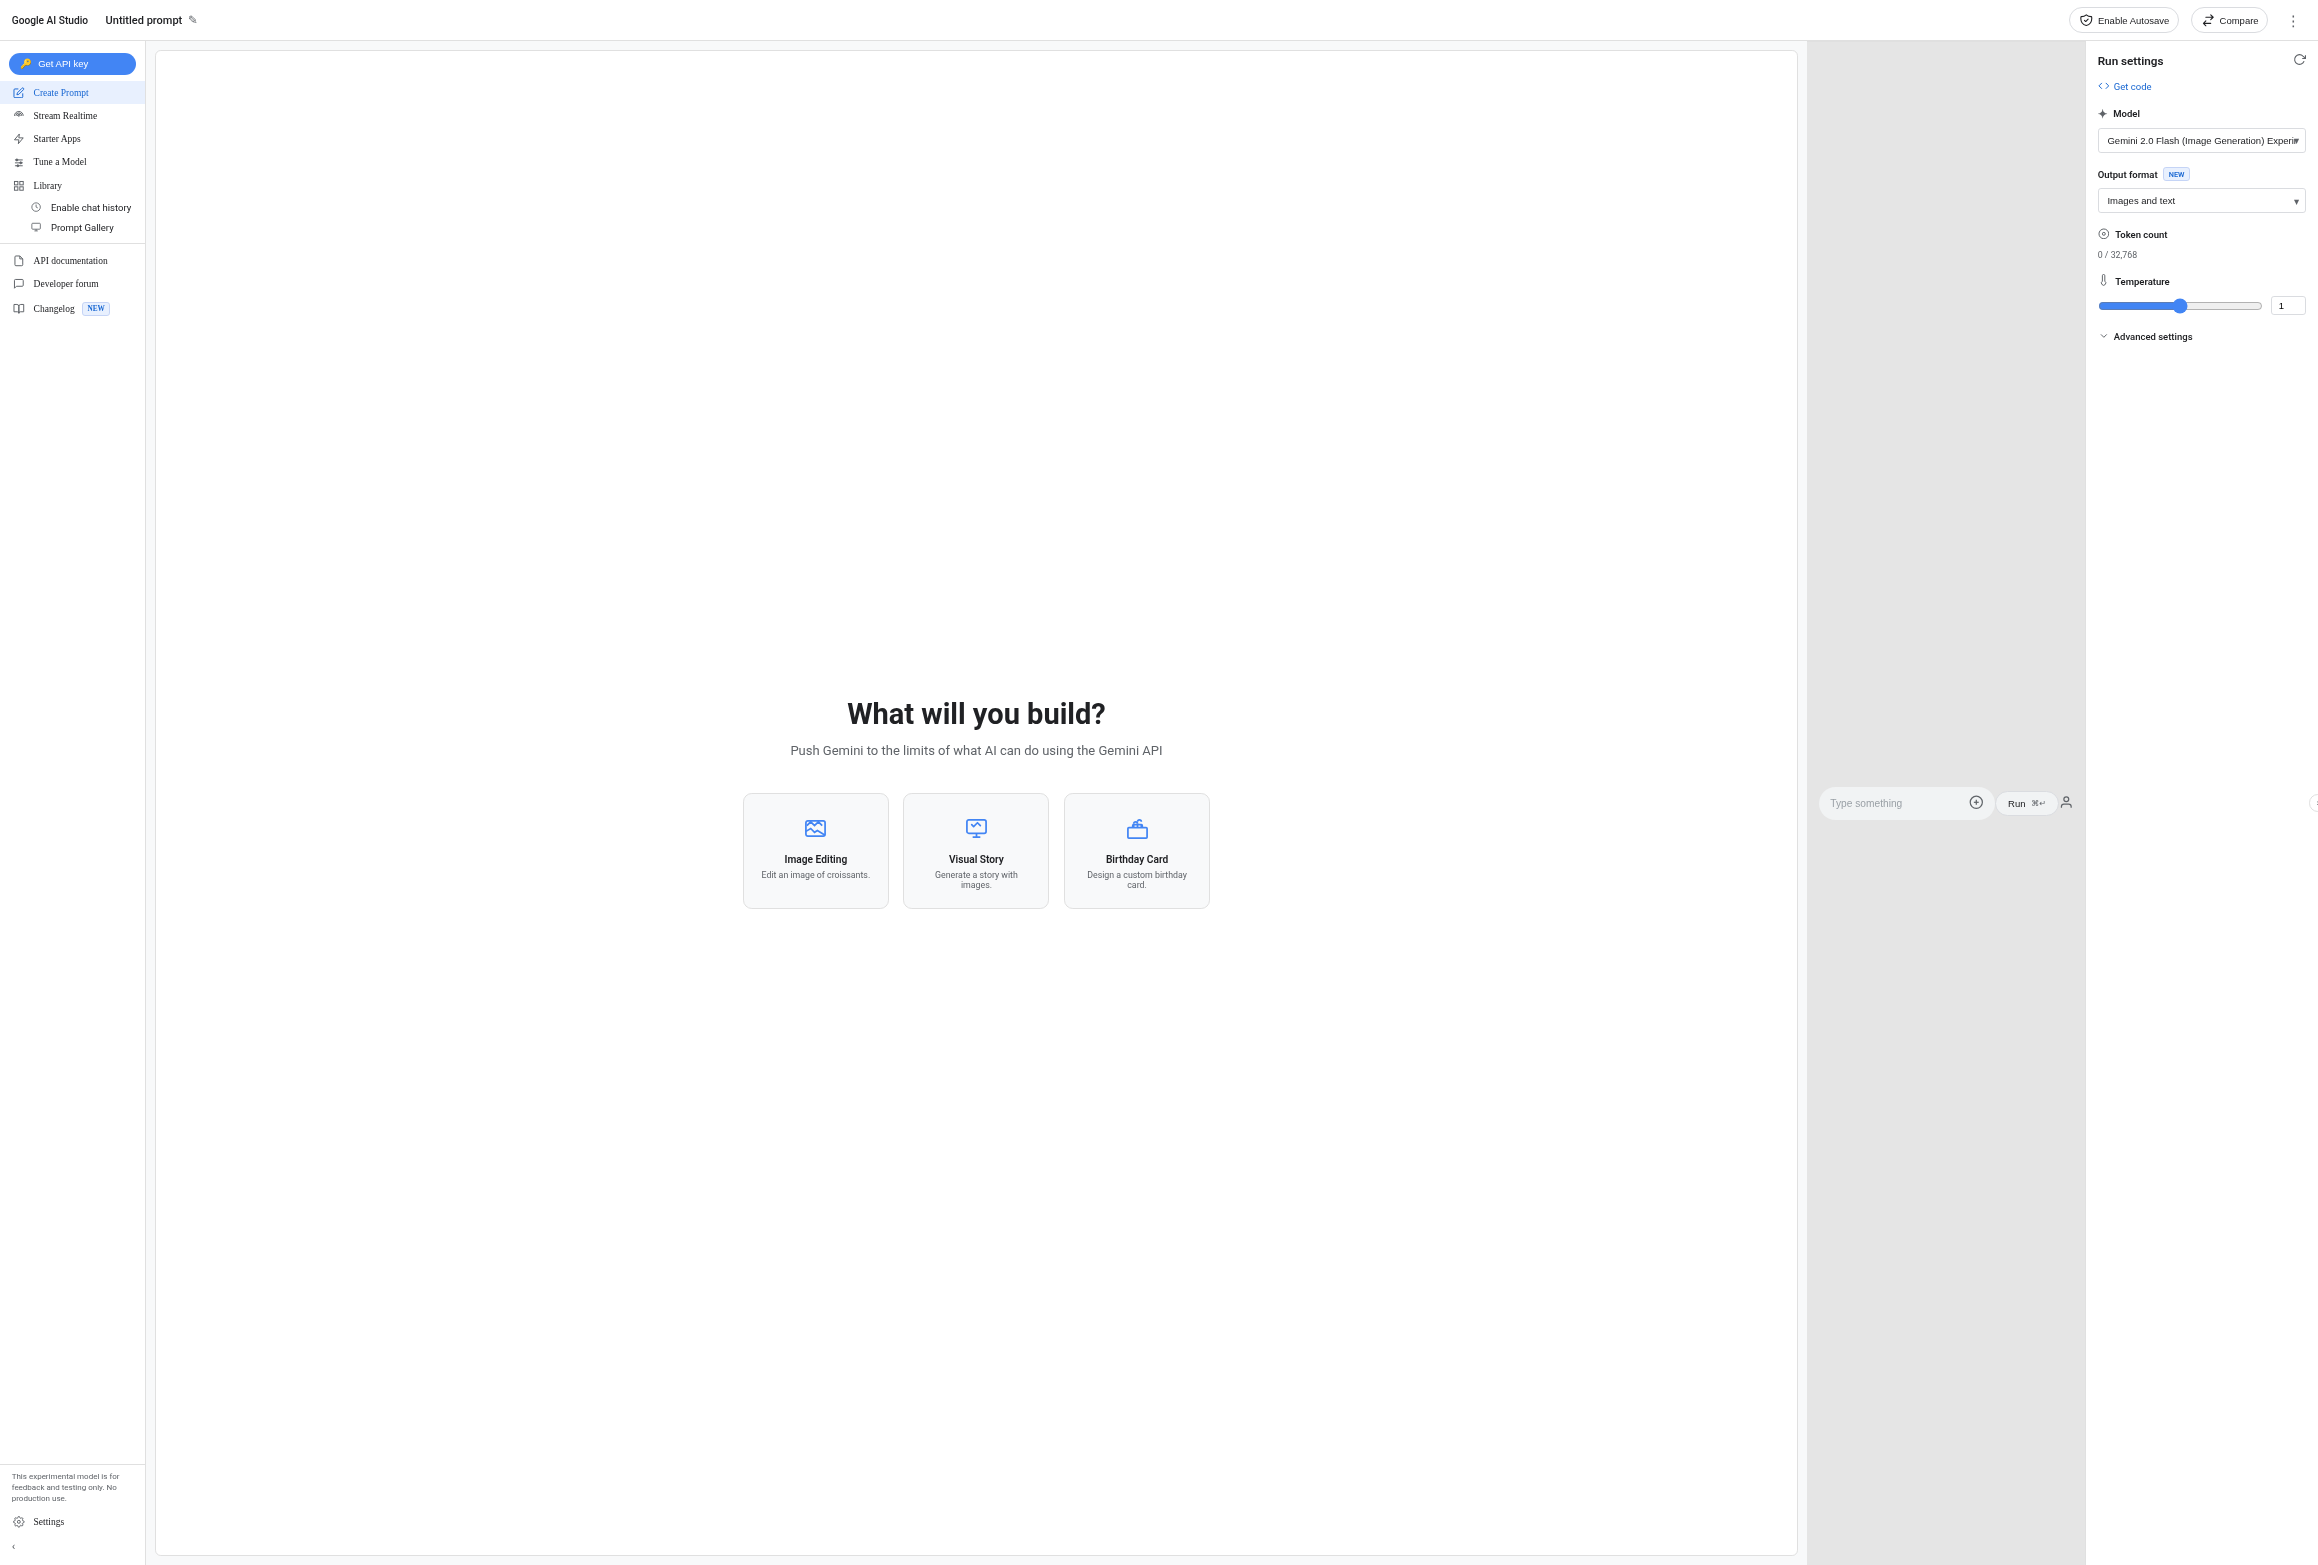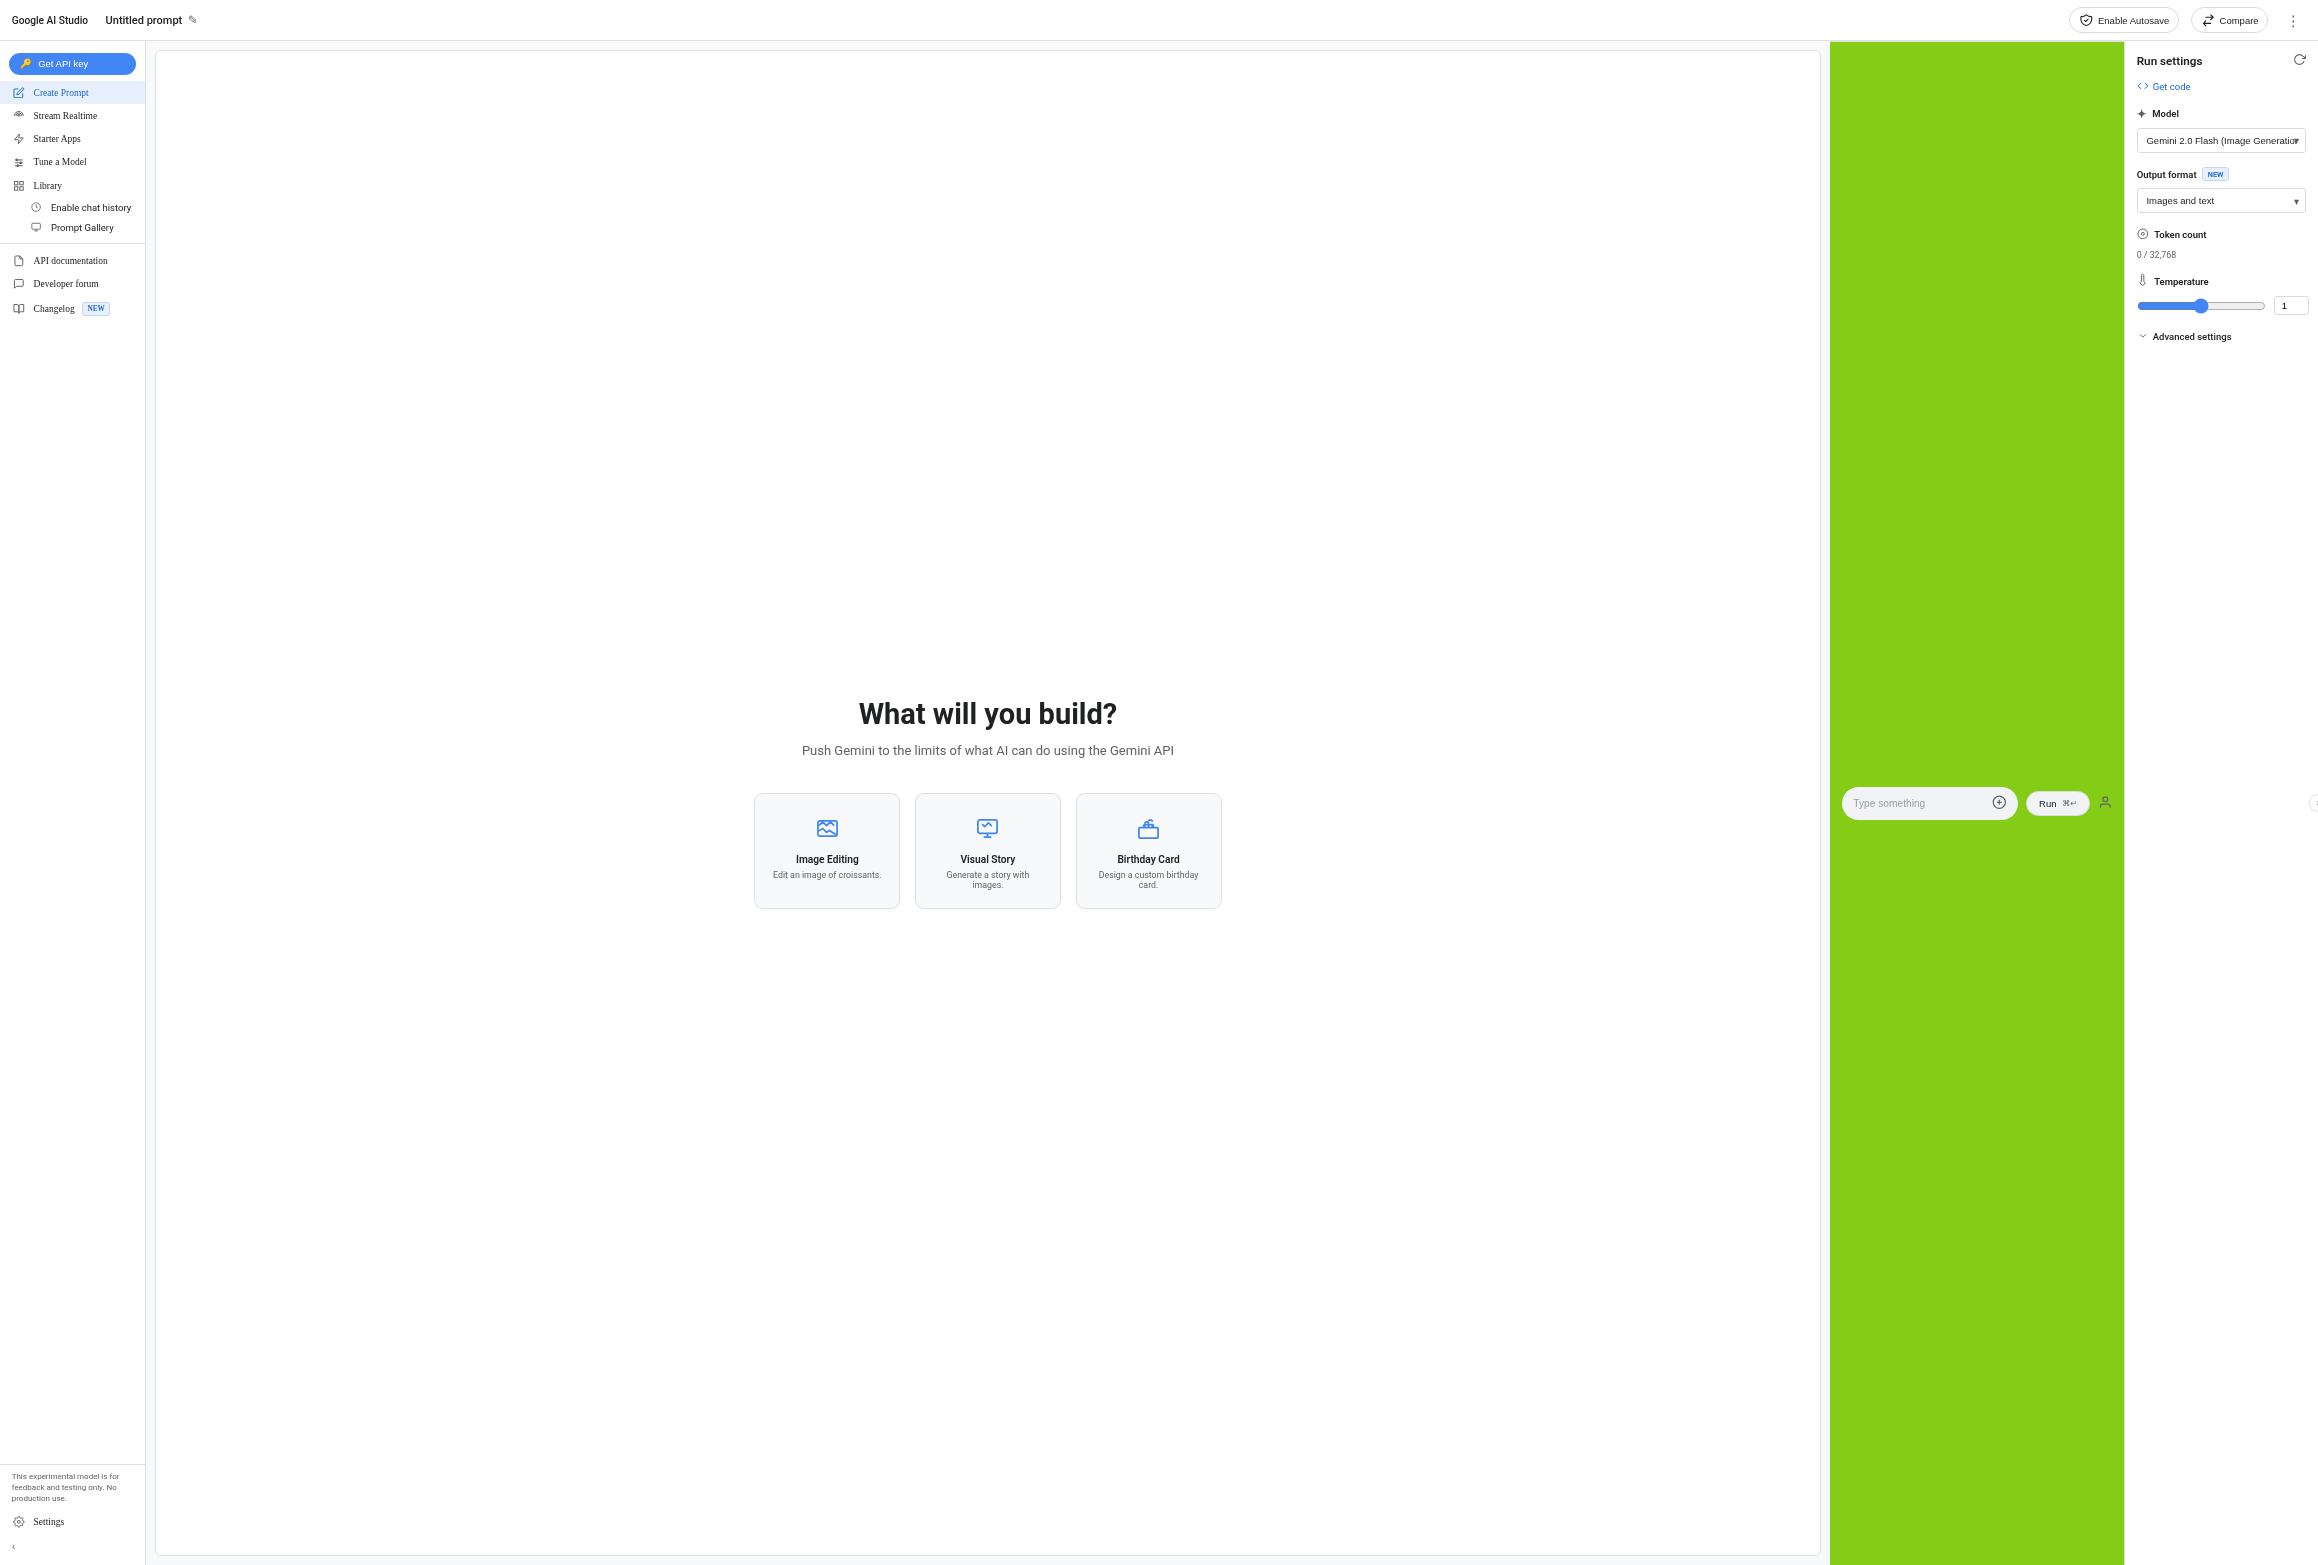--- a/index.html
+++ b/index.html
@@ -4,21 +4,21 @@
   <style>
     * { box-sizing: border-box; margin: 0; padding: 0; }
     body { font-family: 'Google Sans', Roboto, Arial, sans-serif; background: #f8f9fa; color: #202124; font-size: 10.2px; height: 100vh; overflow: hidden; }
 
     
     .app { display: flex; flex-direction: column; height: 100vh; }
     .topbar { display: flex; align-items: center; padding: 0 11.7px; height: 41px; background: #fff; border-bottom: 0.7px solid #e0e0e0; flex-shrink: 0; }
     .main-layout { display: flex; flex: 1; overflow: hidden; }
     .sidebar { width: 146px; background: #fff; border-right: 0.7px solid #e0e0e0; display: flex; flex-direction: column; flex-shrink: 0; padding: 5.8px 0; overflow-y: auto; }
     .content-area { flex: 1; display: flex; flex-direction: row; overflow: hidden; position: relative; }
-    .run-settings-panel { width: 194px; background: #fff; border-left: 0.7px solid #e0e0e0; overflow-y: auto; flex-shrink: 0; padding: 11.7px; }
+    .run-settings-panel { width: 233px; background: #fff; border-left: 0.7px solid #e0e0e0; overflow-y: auto; flex-shrink: 0; padding: 11.7px; }
 
     
     .topbar-left { display: flex; align-items: center; gap: 5.8px; flex: 1; }
     .app-logo { font-size: 10.2px; font-weight: 500; color: #202124; white-space: nowrap; margin-right: 11.7px; }
     .prompt-title { font-size: 11px; font-weight: 500; color: #202124; }
     .edit-icon { color: #5f6368; cursor: pointer; font-size: 11.7px; }
     .topbar-right { display: flex; align-items: center; gap: 11.7px; }
     .topbar-btn { display: flex; align-items: center; gap: 4.4px; padding: 4.4px 8.8px; border-radius: 14.6px; border: 0.7px solid #dadce0; background: #fff; font-size: 9.5px; color: #202124; cursor: pointer; }
     .more-btn { background: none; border: none; color: #5f6368; cursor: pointer; font-size: 14.6px; padding: 2.9px 5.8px; }
 
@@ -37,21 +37,21 @@
 
     
     .prompt-workspace { flex: 1; display: flex; flex-direction: column; align-items: center; justify-content: center; padding: 29px 14.6px; background: #fff; margin: 8.8px; border-radius: 5.8px; border: 0.7px solid #e0e0e0; }
     .workspace-heading { font-size: 29px; font-weight: 700; color: #202124; margin-bottom: 11.7px; text-align: center; }
     .workspace-subheading { font-size: 13px; color: #5f6368; margin-bottom: 35px; text-align: center; }
     .prompt-cards { display: flex; gap: 14.6px; }
     .prompt-card { background: #f8f9fa; border: 0.7px solid #e0e0e0; border-radius: 8.8px; padding: 23px 17.5px 17.5px; text-align: center; cursor: pointer; width: 146px; }
     .prompt-card-icon { font-size: 20.4px; color: #4285f4; margin-bottom: 8.8px; }
     .prompt-card-title { font-size: 10.2px; font-weight: 600; color: #202124; margin-bottom: 5.8px; }
     .prompt-card-desc { font-size: 8.8px; color: #5f6368; }
-    .input-bar-container { padding: 8.8px 11.7px; border-top: 0.7px solid #e0e0e0; background: #84cc16; display: flex; align-items: center; gap: 8px; }
+    .input-bar-container { padding: 8.8px 11.7px; border-top: 0.7px solid #e0e0e0; background: #e5e5e5; display: flex; align-items: center; gap: 0; }
     .input-bar { flex: 1; display: flex; align-items: center; background: #f1f3f4; border-radius: 17.5px; padding: 7.3px 11.7px; gap: 5.8px; }
     .input-field { flex: 1; border: none; background: transparent; font-size: 10.2px; color: #202124; outline: none; }
     .input-field::placeholder { color: #9aa0a6; }
     .add-btn { color: #5f6368; cursor: pointer; font-size: 14.6px; background: none; border: none; }
     .run-btn { display: flex; align-items: center; gap: 5.8px; padding: 5.8px 11.7px; background: #f1f3f4; border: 0.7px solid #dadce0; border-radius: 14.6px; font-size: 9.5px; color: #202124; cursor: pointer; font-weight: 500; }
     .person-btn { color: #5f6368; cursor: pointer; font-size: 14.6px; background: none; border: none; }
 
     
     .run-settings-header { display: flex; align-items: center; justify-content: space-between; margin-bottom: 11.7px; }
     .run-settings-title { font-size: 11.7px; font-weight: 600; color: #202124; }

